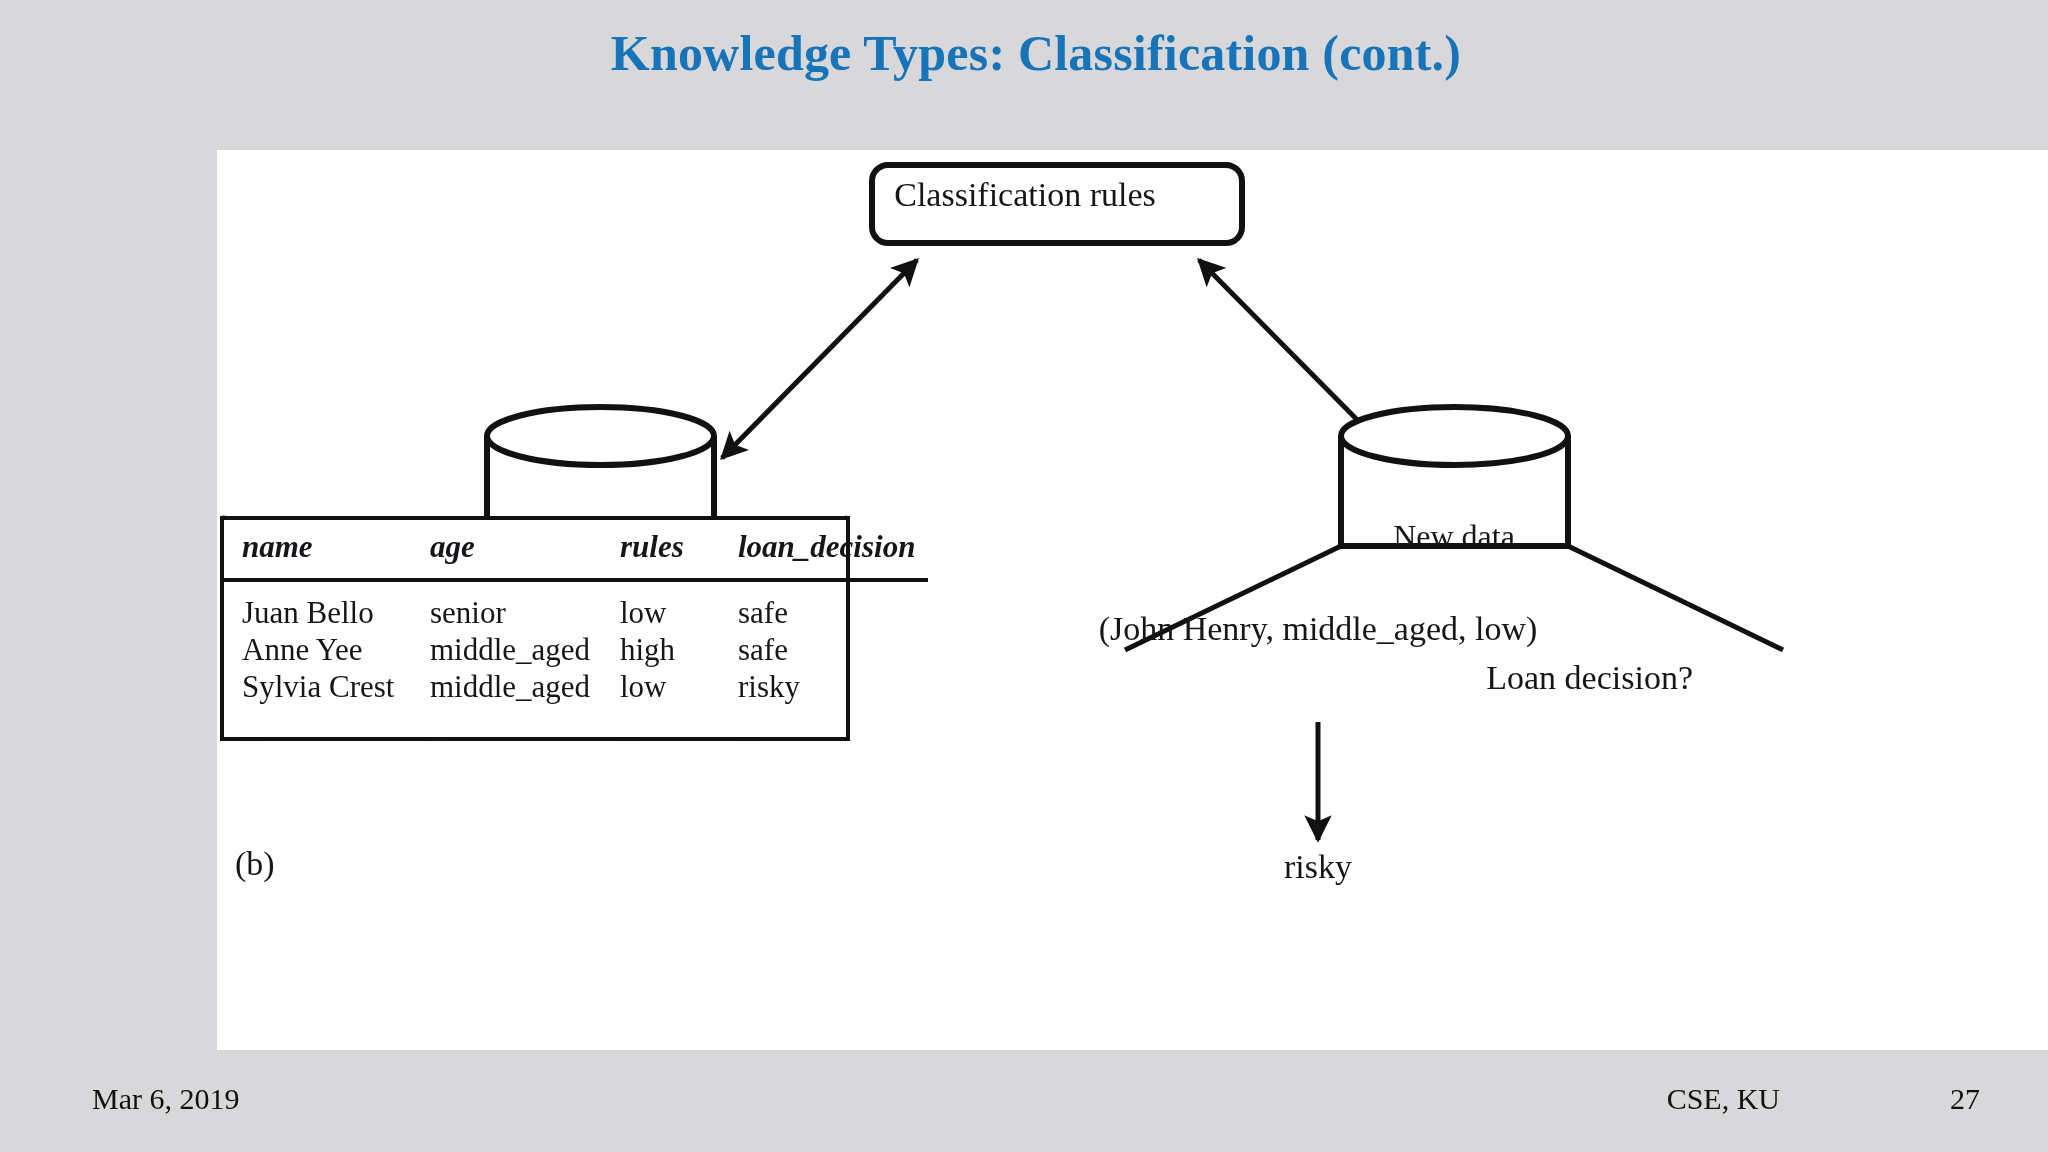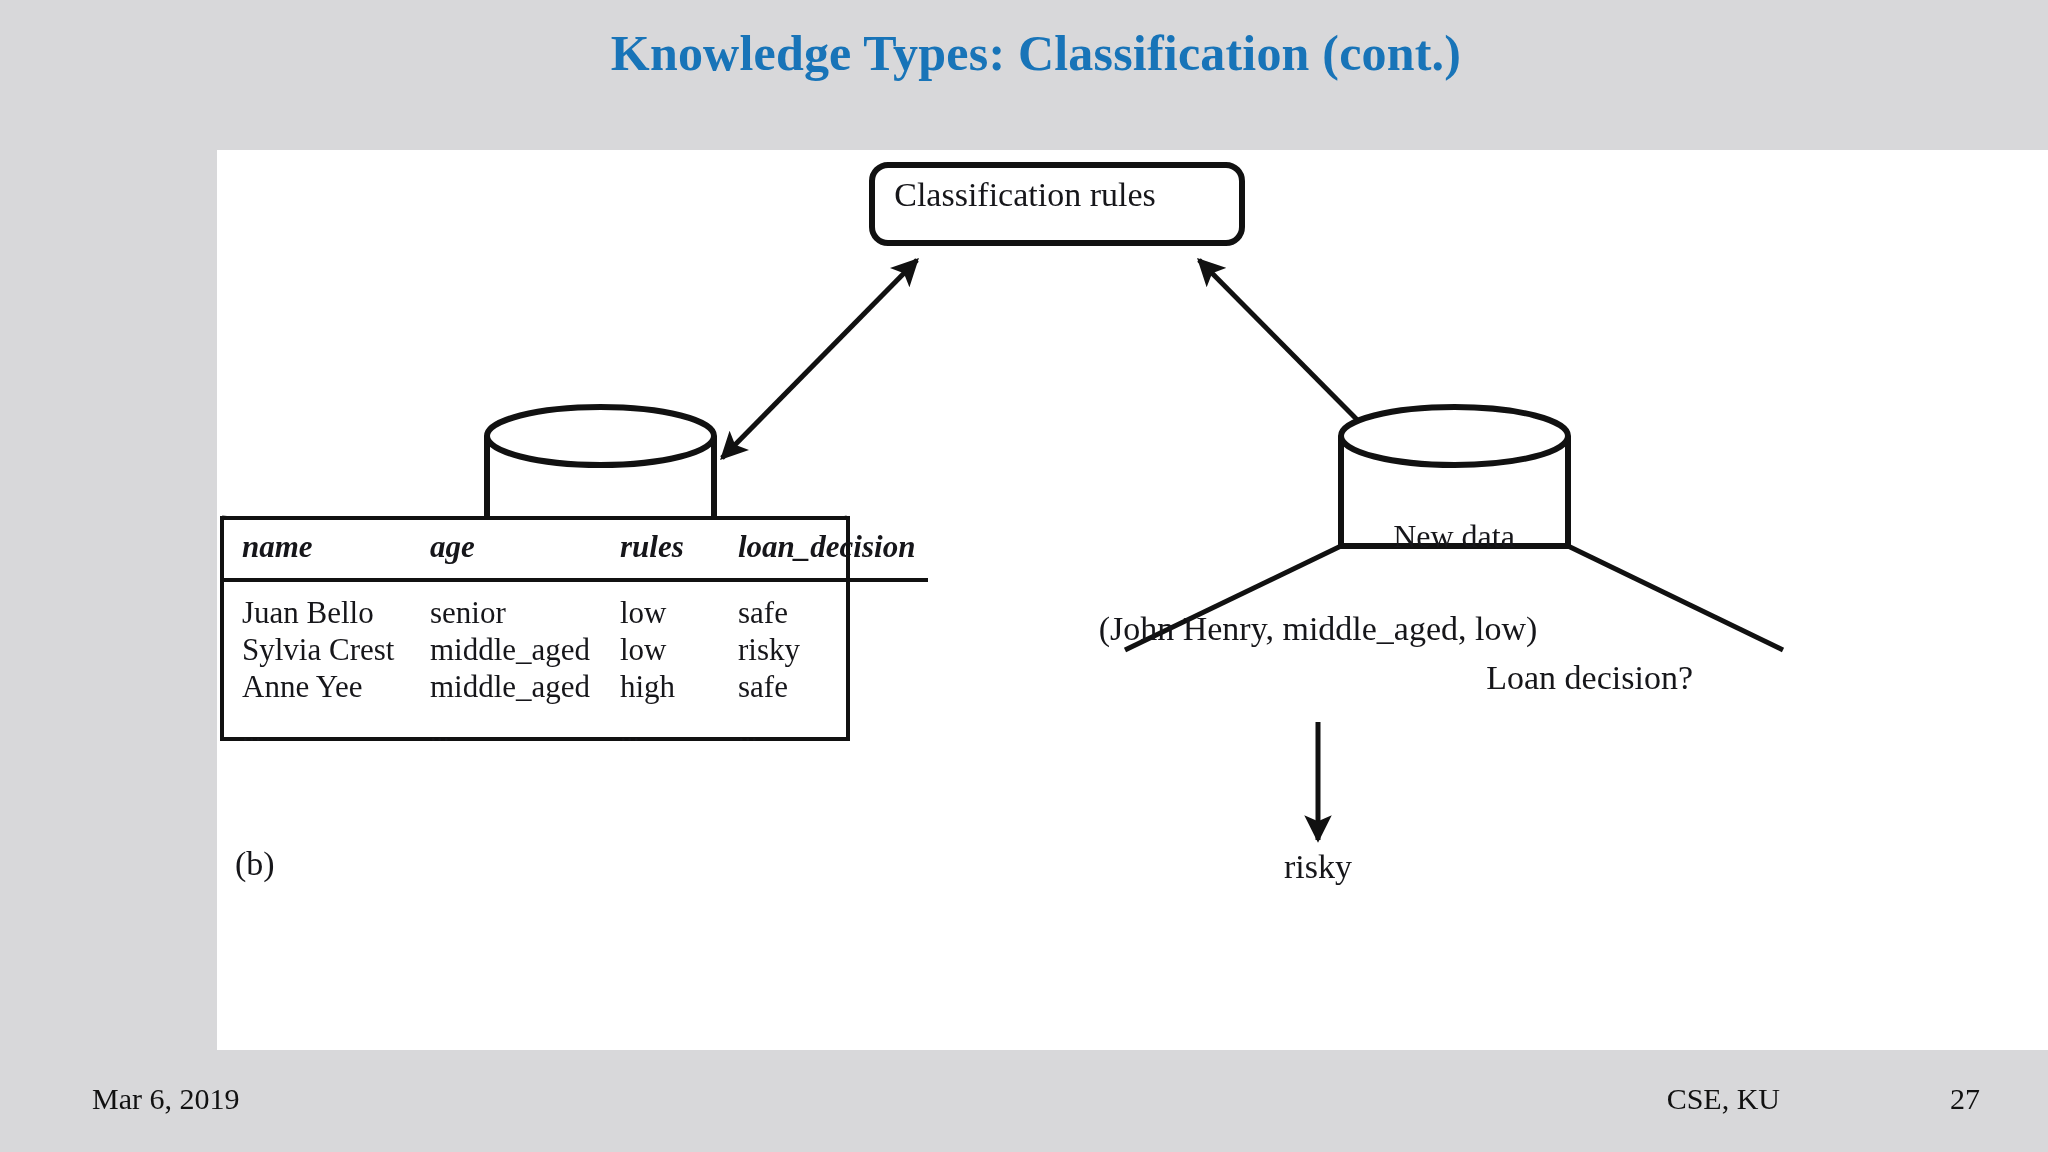--- a/index.html
+++ b/index.html
@@ -235,30 +235,30 @@
         </tr>
       </thead>
       <tbody>
         <tr>
           <td class="col-name">Juan Bello</td>
           <td class="col-age">senior</td>
           <td class="col-income">low</td>
           <td class="col-loan">safe</td>
         </tr>
         <tr>
+          <td class="col-name">Anne Yee</td>
+          <td class="col-age">middle_aged</td>
+          <td class="col-income">high</td>
+          <td class="col-loan">safe</td>
+        </tr>
+        <tr>
           <td class="col-name">Sylvia Crest</td>
           <td class="col-age">middle_aged</td>
           <td class="col-income">low</td>
           <td class="col-loan">risky</td>
-        </tr>
-        <tr>
-          <td class="col-name">Anne Yee</td>
-          <td class="col-age">middle_aged</td>
-          <td class="col-income">high</td>
-          <td class="col-loan">safe</td>
         </tr>
         <tr class="ellipsis-row">
           <td class="col-name">...</td>
           <td class="col-age">...</td>
           <td class="col-income">...</td>
           <td class="col-loan">...</td>
         </tr>
       </tbody>
     </table>
   </div>

